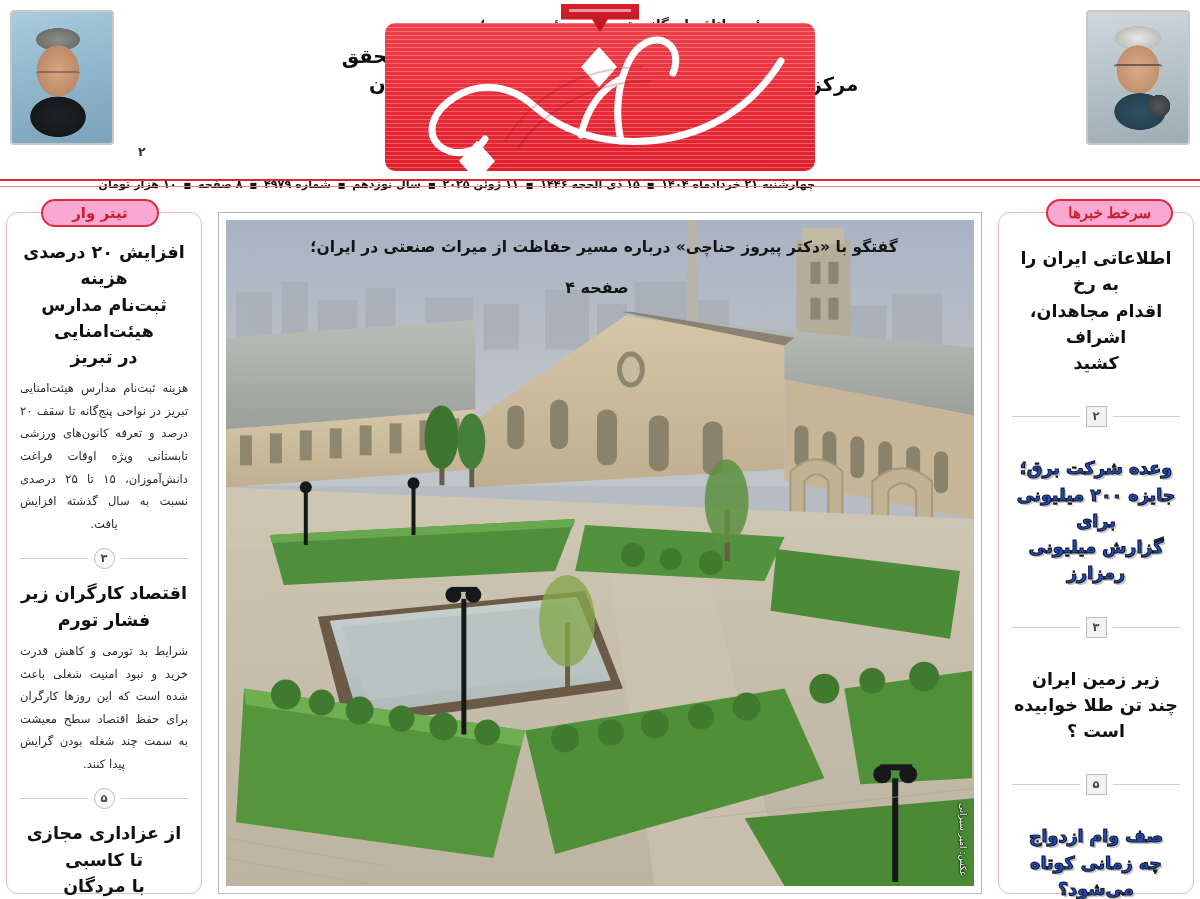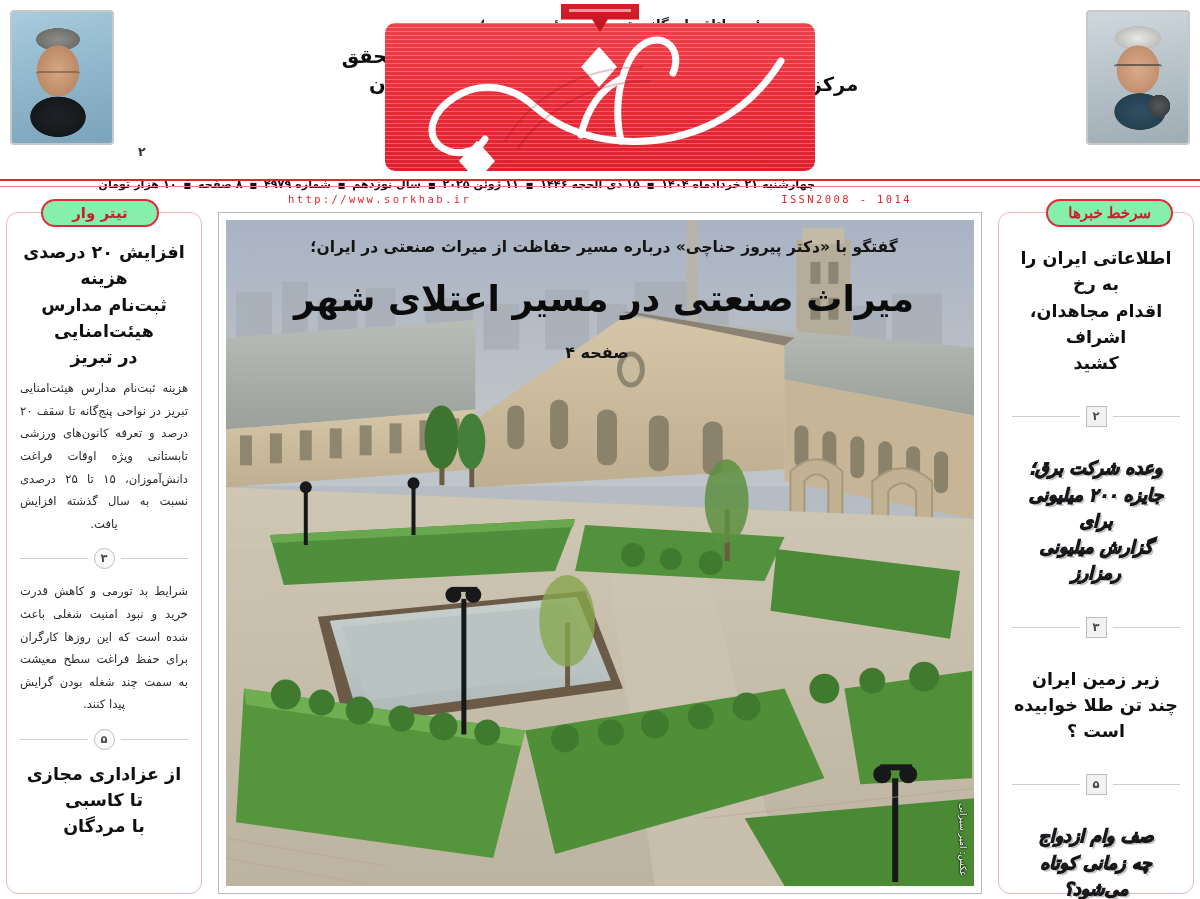--- a/index.html
+++ b/index.html
@@ -119,37 +119,37 @@
   .side{
     position:absolute; top:6px; width:196px; height:682px;
     border:1.6px solid #f0b7bd; border-radius:12px; background:#fff;
     padding:26px 13px 10px 13px;
   }
   .side.left{ left:6px; }
   .side.right{ right:6px; }
 
   .badge{
     position:absolute; top:-14px; height:28px; min-width:118px; padding:0 20px;
-    background:#86efac; border:2.4px solid #e02c3a; border-radius:16px;
+    background:#f9a8d4; border:2.4px solid #e02c3a; border-radius:16px;
     color:#cc1d2a; font-size:15px; font-weight:700; line-height:24px;
     text-align:center; white-space:nowrap;
   }
   .side.left .badge{ left:34px; }
   .side.right .badge{ right:20px;font-family:Liberation Serif, serif; }
 
   .item{ margin-bottom:4px; }
   .item-head{
     font-size:17.5px; font-weight:700; color:#101010;
     line-height:1.5; text-align:center; letter-spacing:-.3px;
   }
   .item-head.outline{
-    color:#8b5cf6;
+    color:#1d4ed8;
     -webkit-text-stroke:1.1px #171717;
     text-shadow:2px 2px 0 rgba(120,120,120,.45);
-    font-style:italic; letter-spacing:0px;
+    letter-spacing:0px;
   }
   .item-body{
     margin-top:7px; font-size:11.6px; line-height:1.95; color:#2b2b2b;
     text-align:justify; text-align-last:center;
   }
 
   .divider{
     display:flex; align-items:center; justify-content:center;
     margin:13px 0 11px 0;
   }
@@ -260,24 +260,20 @@
       </div>
       <div class="teaser-page" style="text-align:left">۲</div>
     </div>
     <div class="mugshot">
       <div class="mug-inner face-b"></div>
     </div>
   </div>
 
   <div class="rule-red one"></div>
   <div class="rule-red two"></div>
-  <div class="urlstrip">
-    <span>http://www.sorkhab.ir</span>
-    <span>ISSN2008 - 1014</span>
-  </div>
 
   <div class="cols">
 
     <div class="side left">
       <div class="badge">تیتر وار</div>
 
       <div class="item">
         <div class="item-head">
           <div>افزایش ۲۰ درصدی هزینه</div>
           <div>ثبت‌نام مدارس هیئت‌امنایی</div>
@@ -285,21 +281,25 @@
         </div>
         <div class="item-body">هزینه ثبت‌نام مدارس هیئت‌امنایی تبریز در نواحی پنج‌گانه تا سقف ۲۰ درصد و تعرفه کانون‌های ورزشی تابستانی ویژه اوقات فراغت دانش‌آموزان، ۱۵ تا ۲۵ درصدی نسبت به سال گذشته افزایش یافت.</div>
       </div>
       <div class="divider">
         <span class="ln"></span>
         <span class="mark circle">۳</span>
         <span class="ln"></span>
       </div>
 
       <div class="item">
-        <div class="item-body">شرایط بد تورمی و کاهش قدرت خرید و نبود امنیت شغلی باعث شده است که این روزها کارگران برای حفظ فراغت سطح معیشت به سمت چند شغله بودن گرایش پیدا کنند.</div>
+        <div class="item-head">
+          <div>اقتصاد کارگران زیر</div>
+          <div>فشار تورم</div>
+        </div>
+        <div class="item-body">شرایط بد تورمی و کاهش قدرت خرید و نبود امنیت شغلی باعث شده است که این روزها کارگران برای حفظ اقتصاد سطح معیشت به سمت چند شغله بودن گرایش پیدا کنند.</div>
       </div>
       <div class="divider">
         <span class="ln"></span>
         <span class="mark circle">۵</span>
         <span class="ln"></span>
       </div>
 
       <div class="item">
         <div class="item-head">
           <div>از عزاداری مجازی تا کاسبی</div>
@@ -475,21 +475,20 @@
 
           <g stroke="#b3a68f" stroke-width="1.2" opacity=".55">
             <line x1="0" y1="620" x2="160" y2="648"></line>
             <line x1="0" y1="640" x2="140" y2="666"></line>
             <line x1="480" y1="600" x2="750" y2="570"></line>
           </g>
         </svg>
 
         <div class="lead-text">
           <div class="lead-kicker">گفتگو با «دکتر پیروز حناچی» درباره مسیر حفاظت از میراث صنعتی در ایران؛</div>
-          <div class="lead-head">میراث صنعتی در مسیر اعتلای شهر</div>
           <div class="lead-page">صفحه ۴</div>
         </div>
 
         <div class="credit">عکس: امیر سیرانی</div>
       </div>
     </div>
 
     <div class="side right">
       <div class="badge">سرخط خبرها</div>
 

